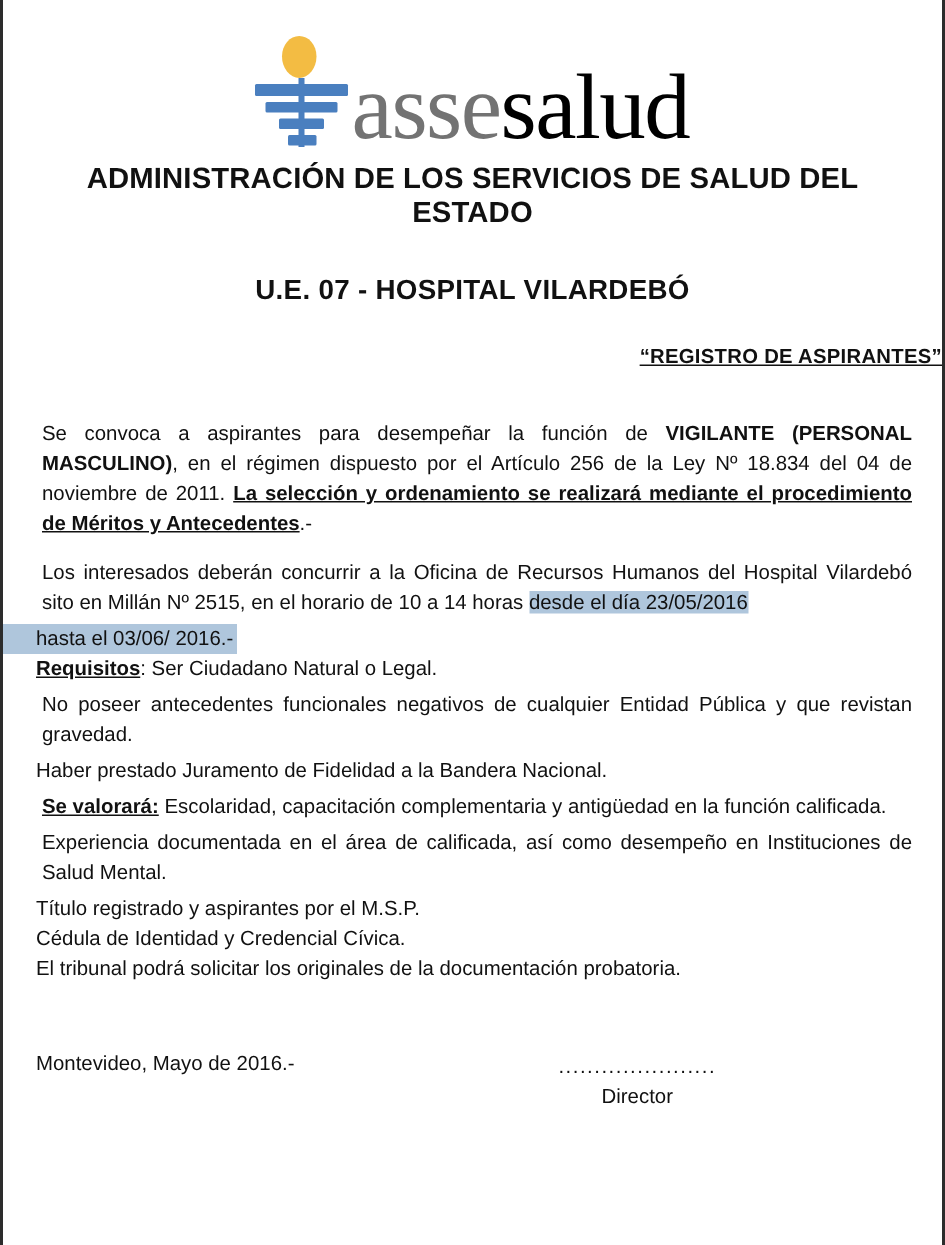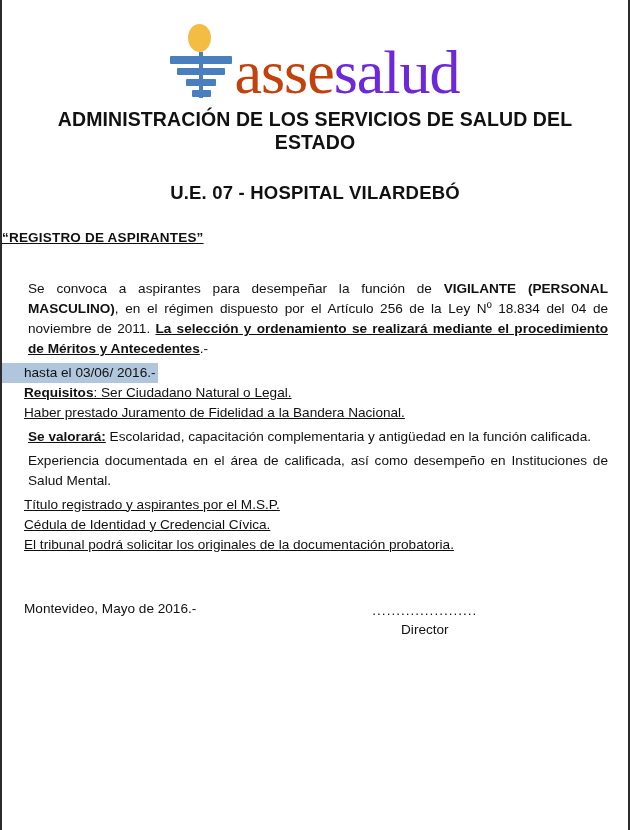--- a/index.html
+++ b/index.html
@@ -70,61 +70,61 @@
     background: #4A7FBF;
   }
   .logo-text {
     font-family: "Liberation Serif", serif;
     font-size: 62px;
     line-height: 0.95;
     letter-spacing: -1px;
     position: relative;
     top: 6px;
   }
-  .logo-asse  { color: #c2410c; }
-  .logo-salud { color: #6d28d9; }
+  .logo-asse  { color: #737373; }
+  .logo-salud { color: #000000; }
 
   
   .org-title {
     text-align: center;
     font-weight: bold;
     font-size: 19.5px;
     line-height: 1.18;
     letter-spacing: 0.1px;
     margin: 12px 42px 0 42px;
   }
   .unit-title {
     text-align: center;
     font-weight: bold;
     font-size: 18.5px;
     margin-top: 28px;
     letter-spacing: 0.2px;
   }
   .sub-title {
-    text-align: left;
+    text-align: right;
     font-weight: bold;
     font-size: 13.5px;
     margin-top: 26px;
     letter-spacing: 0.2px;
   }
   .sub-title span { text-decoration: underline; }
 
   
   .body-wrap {
     margin: 0 16px 0 22px;
     font-size: 13.6px;
     line-height: 1.47;
   }
   .p {
     text-align: justify;
     margin: 4px;
   }
   .p-lead { margin-top: 34px; }
   .p-gap  { margin-top: 13px; }
-  .line   { text-align: left; margin: 0; text-decoration: underline; }
+  .line   { text-align: left; margin: 0; }
   .b  { font-weight: bold; }
   .bu { font-weight: bold; text-decoration: underline; }
   .hl { background: #AFC6DC; }
   .hl-line {
     background: #AFC6DC;
     display: inline-block;
     margin-left: -22px;
     padding-left: 22px;
     padding-right: 2px;
   }
@@ -161,24 +161,26 @@
   </div>
 
   <div class="org-title">ADMINISTRACIÓN DE LOS SERVICIOS DE SALUD DEL ESTADO</div>
   <div class="unit-title">U.E. 07 - HOSPITAL VILARDEBÓ</div>
   <div class="sub-title"><span>“REGISTRO DE ASPIRANTES”</span></div>
 
   <div class="body-wrap">
 
     <p class="p p-lead"><span>Se convoca a aspirantes para desempeñar la función de </span><span class="b">VIGILANTE (PERSONAL MASCULINO)</span><span>, en el régimen dispuesto por el Artículo 256 de la Ley Nº 18.834 del 04 de noviembre de 2011. </span><span class="bu">La selección y ordenamiento se realizará mediante el procedimiento de  Méritos y Antecedentes</span><span>.-</span></p>
 
+    <p class="p p-gap"><span>Los interesados deberán concurrir a la Oficina de Recursos Humanos del Hospital Vilardebó sito en Millán Nº 2515, en el horario de 10 a 14 horas </span><span class="hl">desde el día 23/05/2016</span></p>
     <p class="line"><span class="hl-line">hasta el 03/06/ 2016.-</span></p>
 
     <p class="line"><span class="bu">Requisitos</span><span>: Ser Ciudadano Natural o Legal.</span></p>
 
+    <p class="p">No poseer antecedentes funcionales negativos de cualquier Entidad Pública y que revistan gravedad.</p>
     <p class="line">Haber prestado Juramento de Fidelidad a la Bandera Nacional.</p>
 
     <p class="p"><span class="bu">Se valorará:</span><span> Escolaridad, capacitación complementaria y antigüedad en la función calificada.</span></p>
 
     <p class="p">Experiencia documentada en el área de calificada, así como desempeño en Instituciones de Salud Mental.</p>
 
 
     <p class="line">Título registrado y aspirantes por el M.S.P.</p>
     <p class="line">Cédula de Identidad y Credencial Cívica.</p>
 

